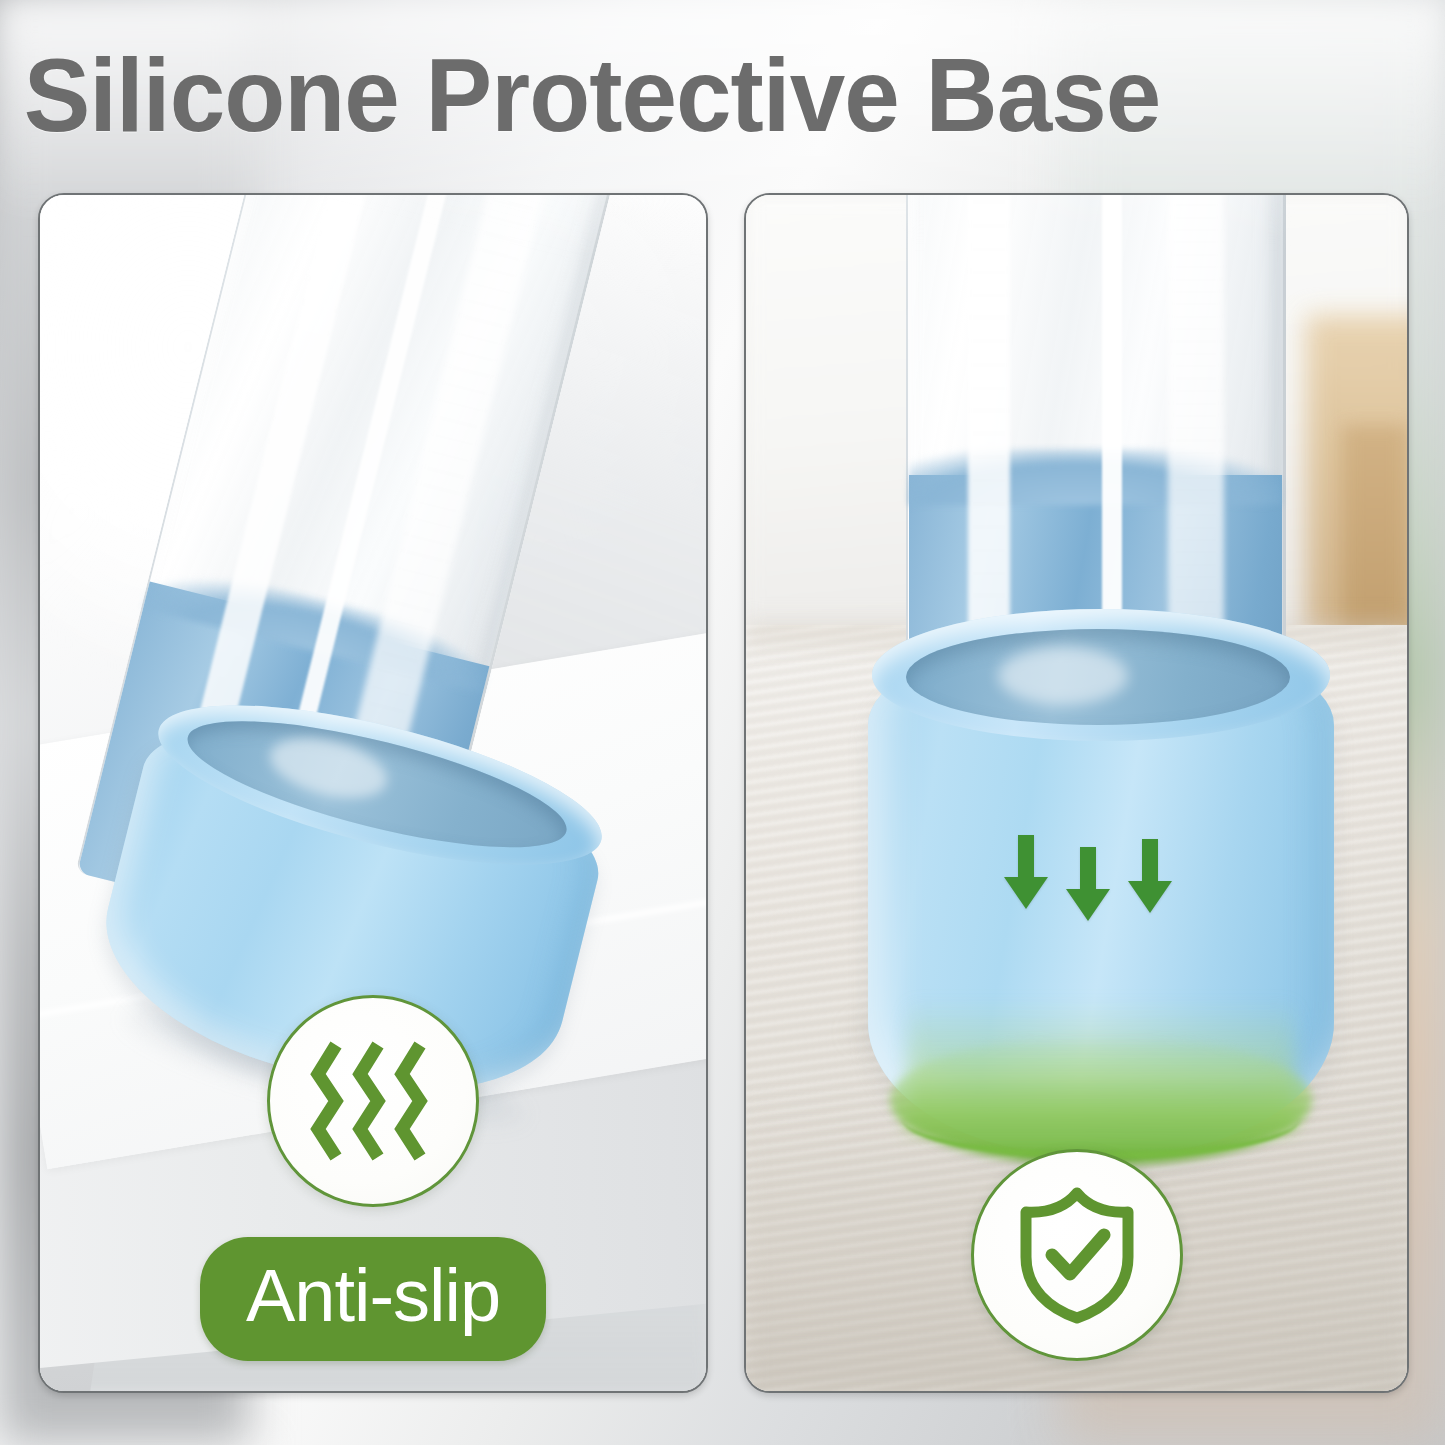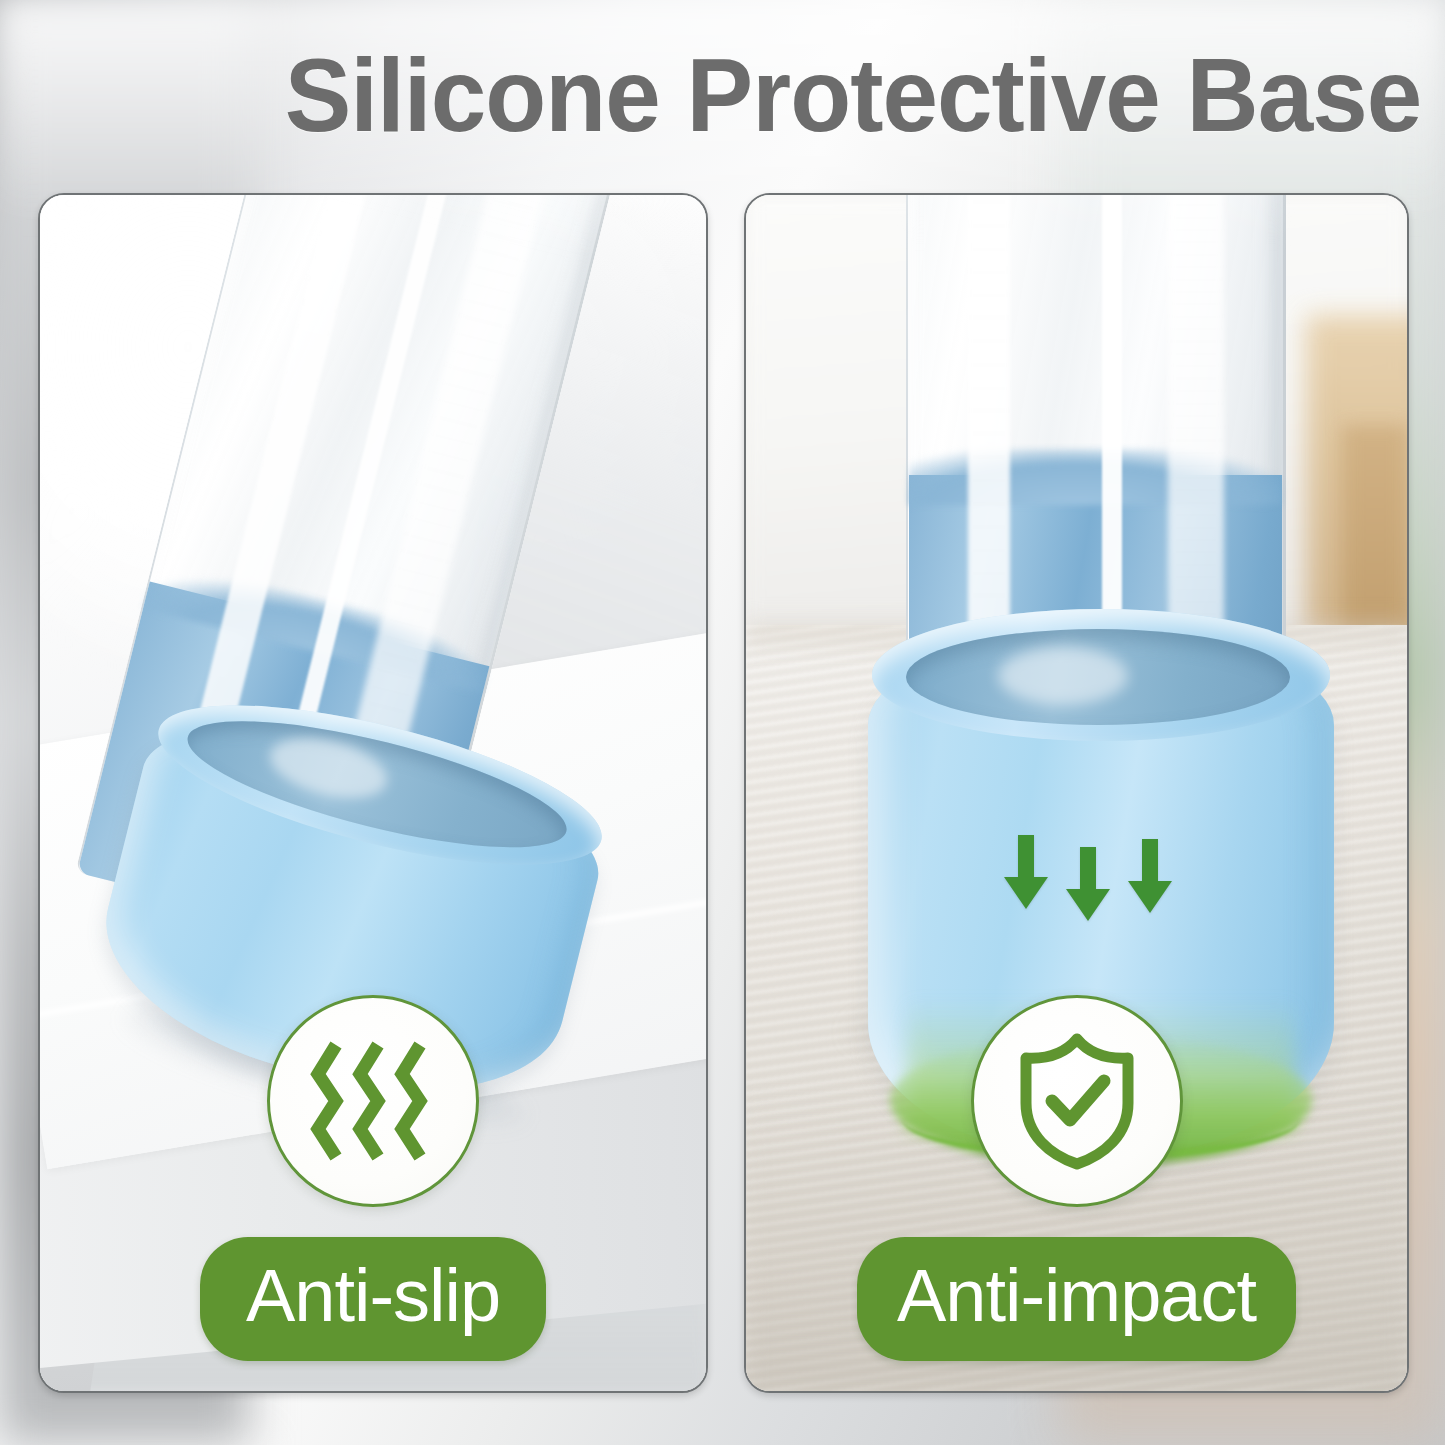--- a/index.html
+++ b/index.html
@@ -66,21 +66,21 @@
       rgba(255,255,255,0) 100%);
     filter: blur(14px);
   }
 
   
   .header {
     position: absolute;
     left: 0; top: 0; width: 1445px; height: 190px;
     display: flex;
     align-items: center;
-    justify-content: flex-end;
+    justify-content: flex-start;
   }
   .title {
     font-family: "Liberation Sans", sans-serif;
     font-weight: bold;
     font-size: 104px;
     line-height: 1;
     letter-spacing: -1px;
     color: #6c6c6c;
     transform: scaleX(.96);
     white-space: nowrap;
@@ -614,17 +614,16 @@
       </svg>
     </div>
 
     <div class="feature">
       <div class="icon-circle">
         <svg width="130" height="140" viewBox="0 0 130 140" aria-hidden="true">
           <path d="M65 8 C50 26 30 28 14 27 L14 72 C14 104 38 124 65 133 C92 124 116 104 116 72 L116 27 C100 28 80 26 65 8 Z" fill="none" stroke="#5f9530" stroke-width="11" stroke-linejoin="round" stroke-linecap="round"></path>
           <path d="M40 70 L58 89 L92 50" fill="none" stroke="#5f9530" stroke-width="13" stroke-linecap="round" stroke-linejoin="round"></path>
         </svg>
       </div>
-      <div class="pill pill-wide">Anti-impact</div>
     </div>
   </div>
 
 </div>
 
 </body></html>

